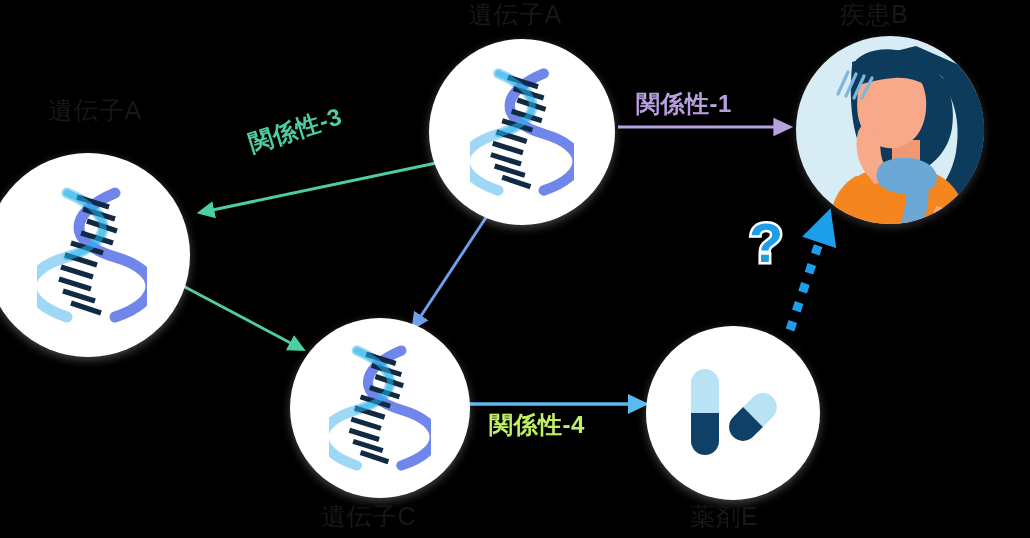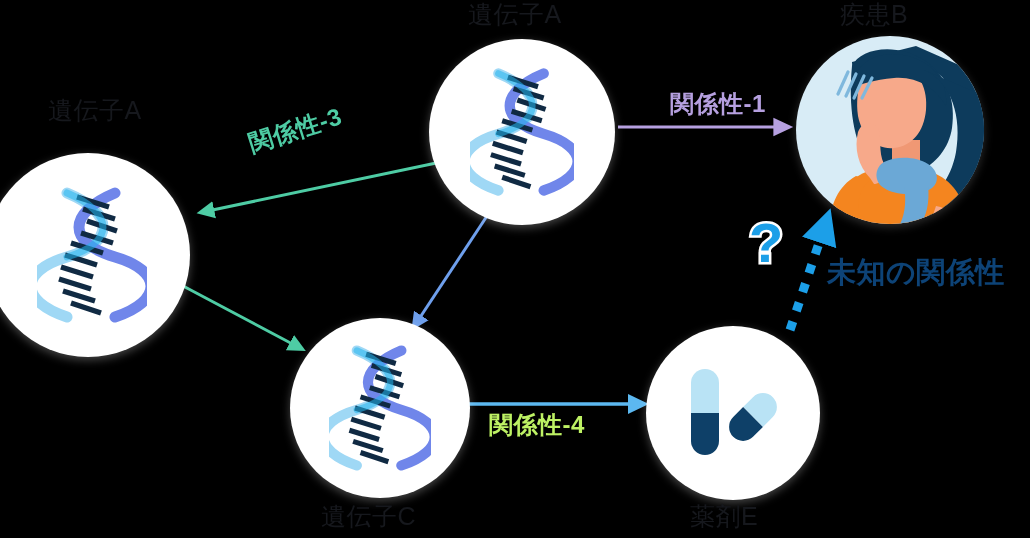--- a/index.html
+++ b/index.html
@@ -41,21 +41,21 @@
   }
   
   .edge-label {
     position: absolute;
     font-size: 24px;
     font-weight: 700;
     white-space: nowrap;
     line-height: 1;
     letter-spacing: 0.5px;
   }
-  #label-rel1 { left: 662px; top: 92px;  color: #b6a0e0; padding-left: 8px; }
+  #label-rel1 { left: 628px; top: 92px;  color: #b6a0e0; padding-left: 8px; }
   #label-rel2 { left: 460px; top: 255px; color: #6e9fec; }
   #label-rel3 {
     left: 246px; top: 133px;
     color: #4ecca4;
     transform: rotate(-17.5deg);
     transform-origin: left top;
   }
   #label-rel4 { left: 489px; top: 413px; color: #bef264; }
 
   #label-unknown {
@@ -258,16 +258,15 @@
     </svg>
   </div>
   <div class="node-label" style="left:690px; top:504px;text-align:right;">薬剤E</div>
 
   <div class="edge-label" id="label-rel1">関係性-1</div>
   <div class="edge-label" id="label-rel3">関係性-3</div>
   <div class="edge-label" id="label-rel4">関係性-4</div>
 
   <div id="qmark">?</div>
   <div id="label-unknown">
-    <div>未知の関係性</div>
   </div>
 
 </div>
 
 </body></html>

